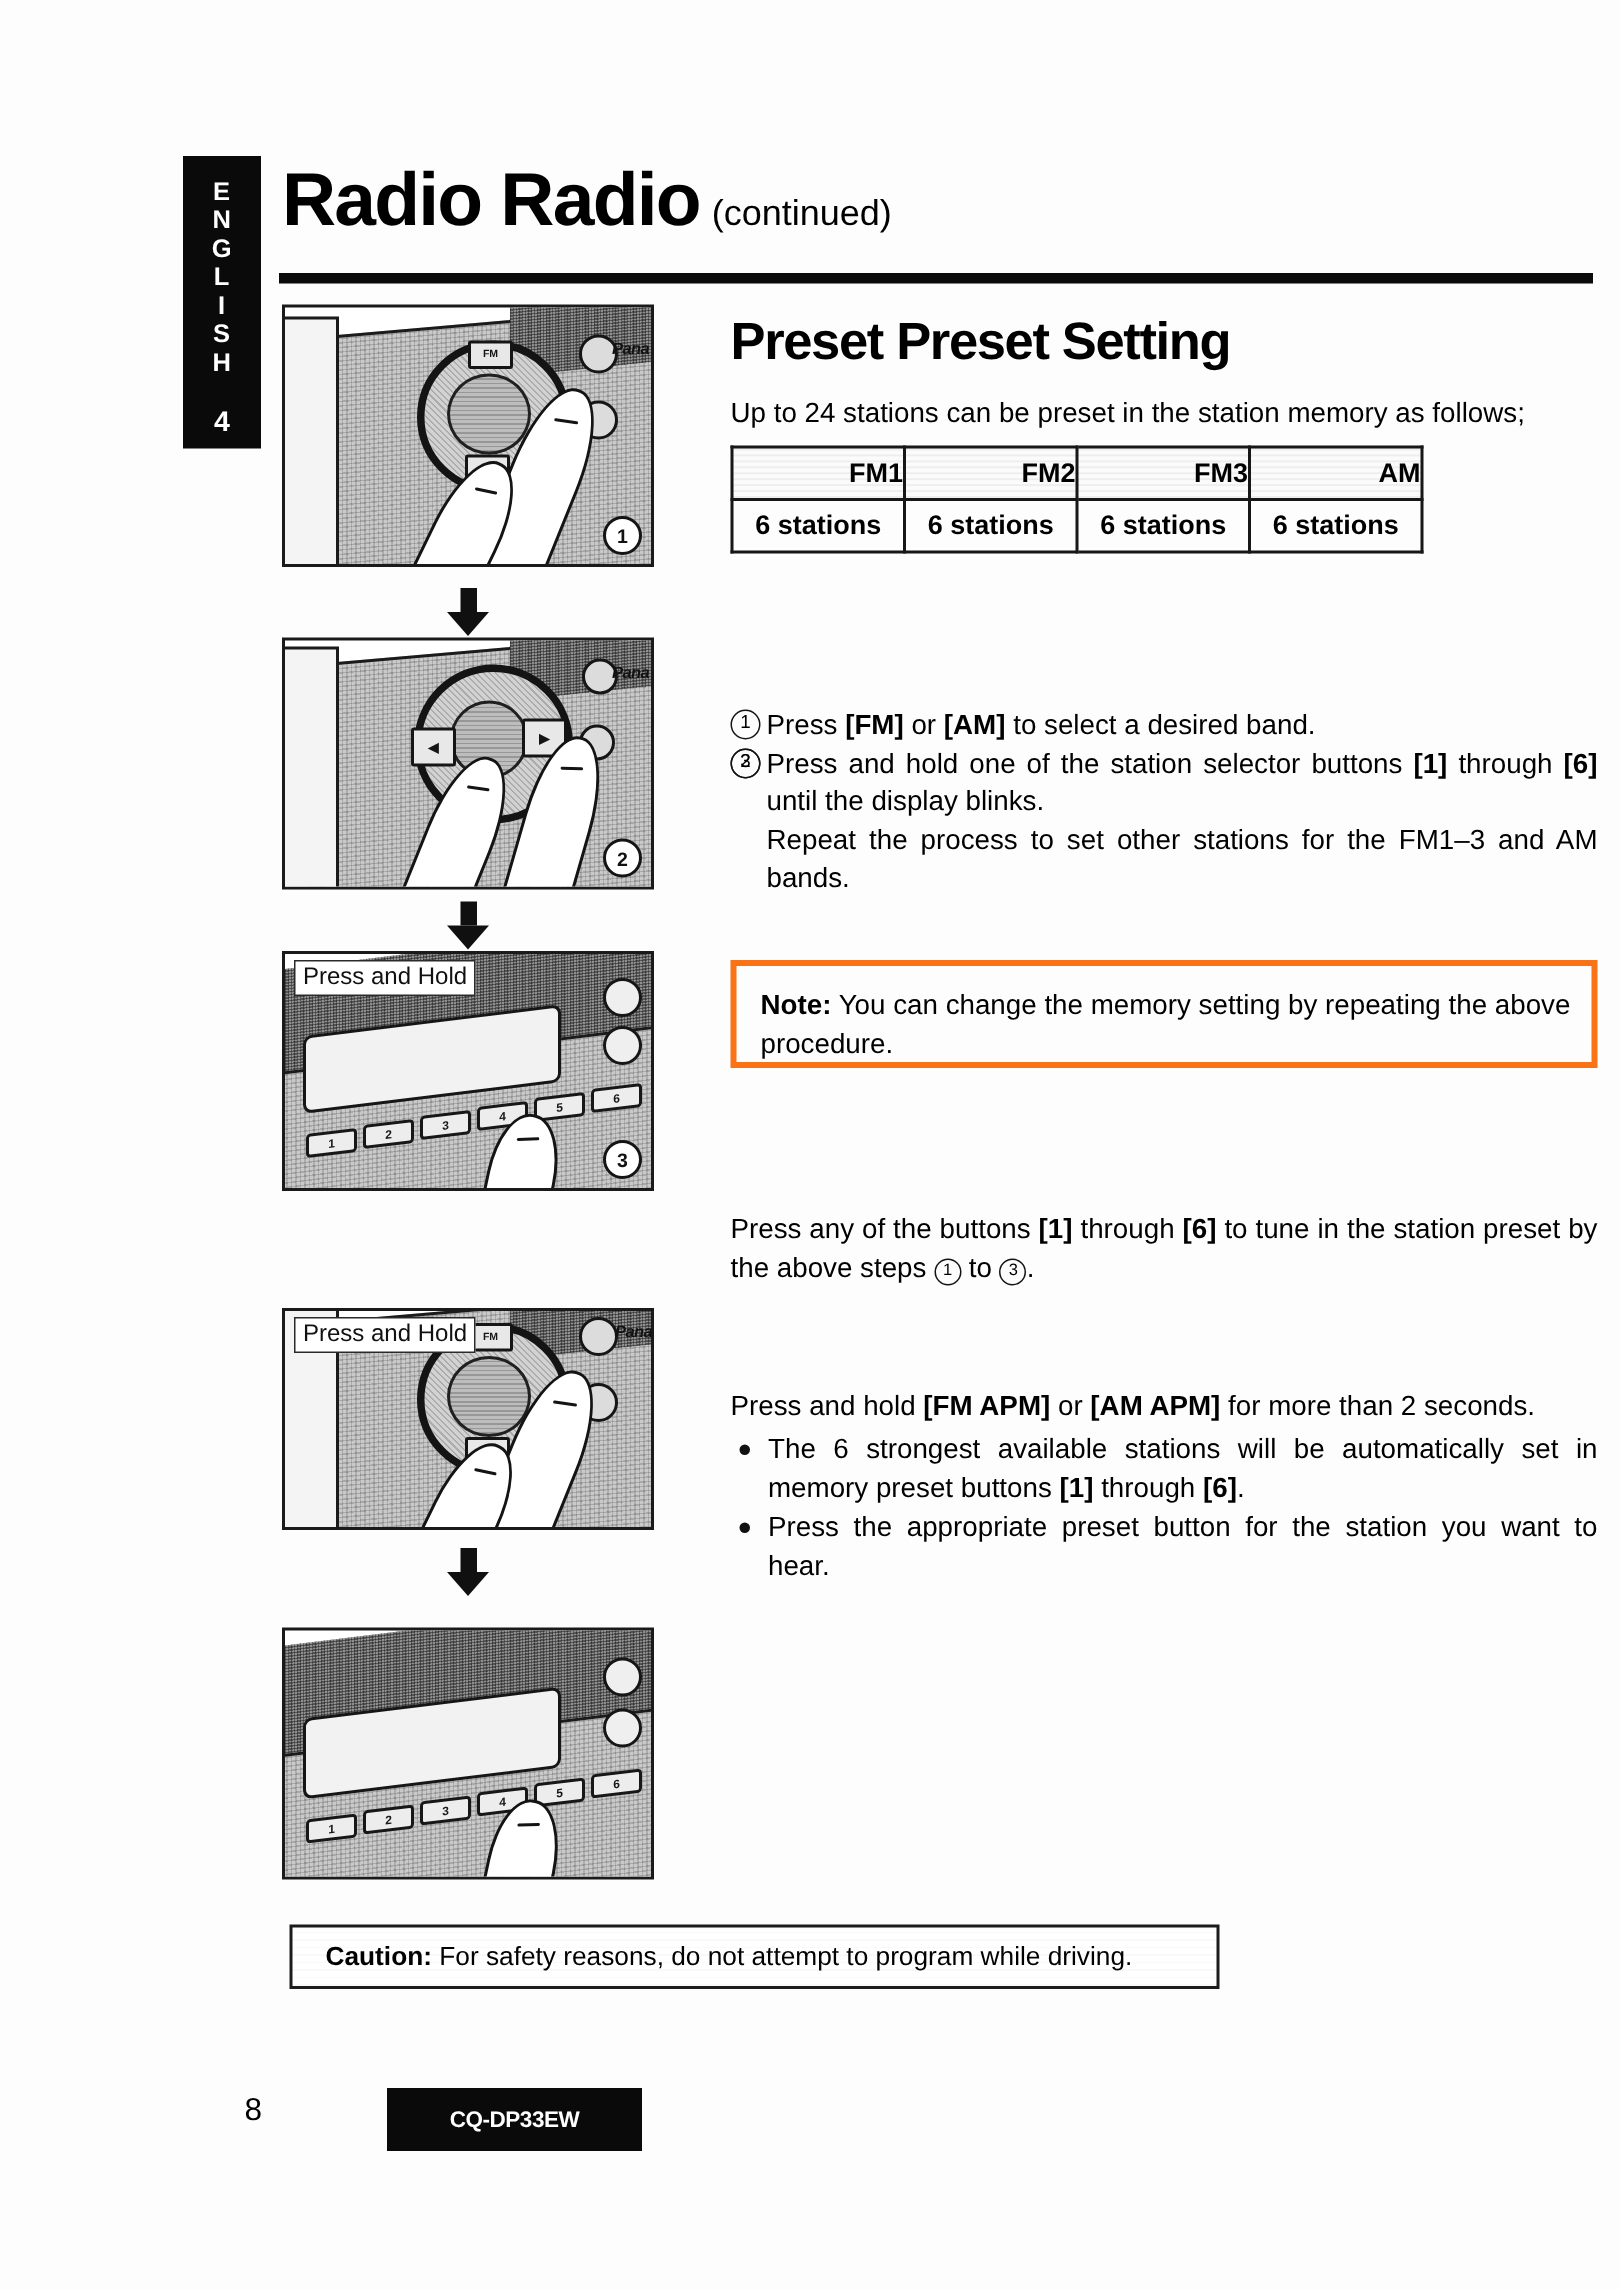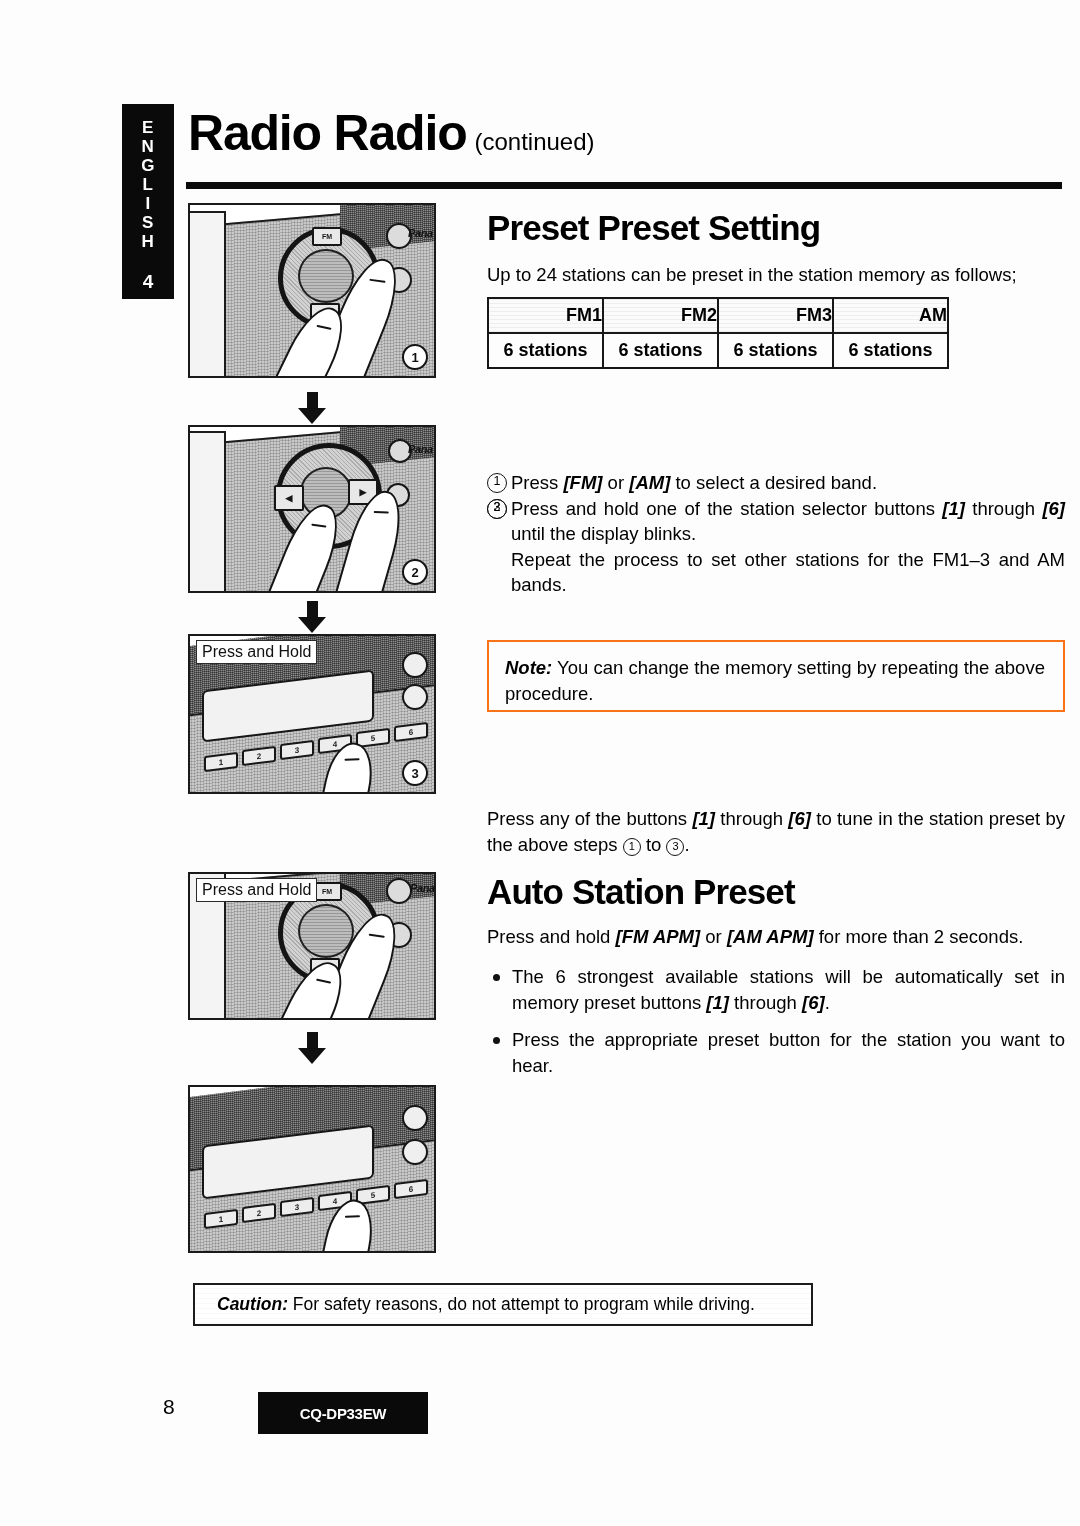--- a/index.html
+++ b/index.html
@@ -292,34 +292,34 @@
     height: 16px;
     border: 1.4px solid #141414;
     border-radius: 50%;
     font-size: 11px;
     line-height: 14px;
     text-align: center;
     vertical-align: 1px;
   }
 
   .note-box {
-    border: 2px solid #f97316;
+    border: 4px solid #f97316;
     padding: 13px 14px 14px 16px;
     box-sizing: border-box;
   }
   .note-box p { margin: 0; font-size: 18.5px; line-height: 25.5px; }
 
   ul.bullets { margin: 0; padding: 0; list-style: none; }
   ul.bullets > li {
     position: relative;
     padding-left: 25px;
     font-size: 18.5px;
     line-height: 25.5px;
     text-align: justify;
-    margin-top: 12px;
+    margin-top: 1px;
   }
   ul.bullets > li::before {
     content: "";
     position: absolute;
     left: 6px;
     top: 10px;
     width: 7px;
     height: 7px;
     background: #111111;
     border-radius: 50%;
@@ -357,21 +357,21 @@
     background: #0a0a0a;
     color: #ffffff;
     display: flex;
     align-items: center;
     justify-content: center;
     font-size: 15px;
     font-weight: bold;
     letter-spacing: -0.3px;
   }
 
-  b { font-weight: bold; font-style: italic; }
+  b { font-weight: bold; }
 </style>
 </head>
 <body>
 
 <div id="page">
 
   <div class="side-tab">
     <span class="ch">E</span>
     <span class="ch">N</span>
     <span class="ch">G</span>
@@ -531,21 +531,20 @@
     </li>
   </ol>
 
   <div class="note-box col-right" style="top:640px; height:72px;">
     <p><b>Note:</b> <span>You can change the memory setting by repeating the above procedure.</span></p>
   </div>
 
 
   <p class="body col-right" style="top:806px;"><span>Press any of the buttons </span><b>[1]</b><span> through </span><b>[6]</b><span> to tune in the station preset by the above steps </span><span class="circ-inline">1</span><span> to </span><span class="circ-inline">3</span><span>.</span></p>
 
-  <h2 class="sec col-right" style="top:872px;">Auto Station Preset</h2>
 
   <p class="body col-right tight" style="top:924px;"><span>Press and hold </span><b>[FM APM]</b><span> or </span><b>[AM APM]</b><span> for more than 2 seconds.</span></p>
 
   <ul class="bullets col-right" style="top:952px;">
     <li><span>The 6 strongest available stations will be automatically set in memory preset buttons </span><b>[1]</b><span> through </span><b>[6]</b><span>.</span></li>
     <li>Press the appropriate preset button for the station you want to hear.</li>
   </ul>
 
   <div class="caution-box">
     <div class="txt"><b>Caution:</b> <span>For safety reasons, do not attempt to program while driving.</span></div>

